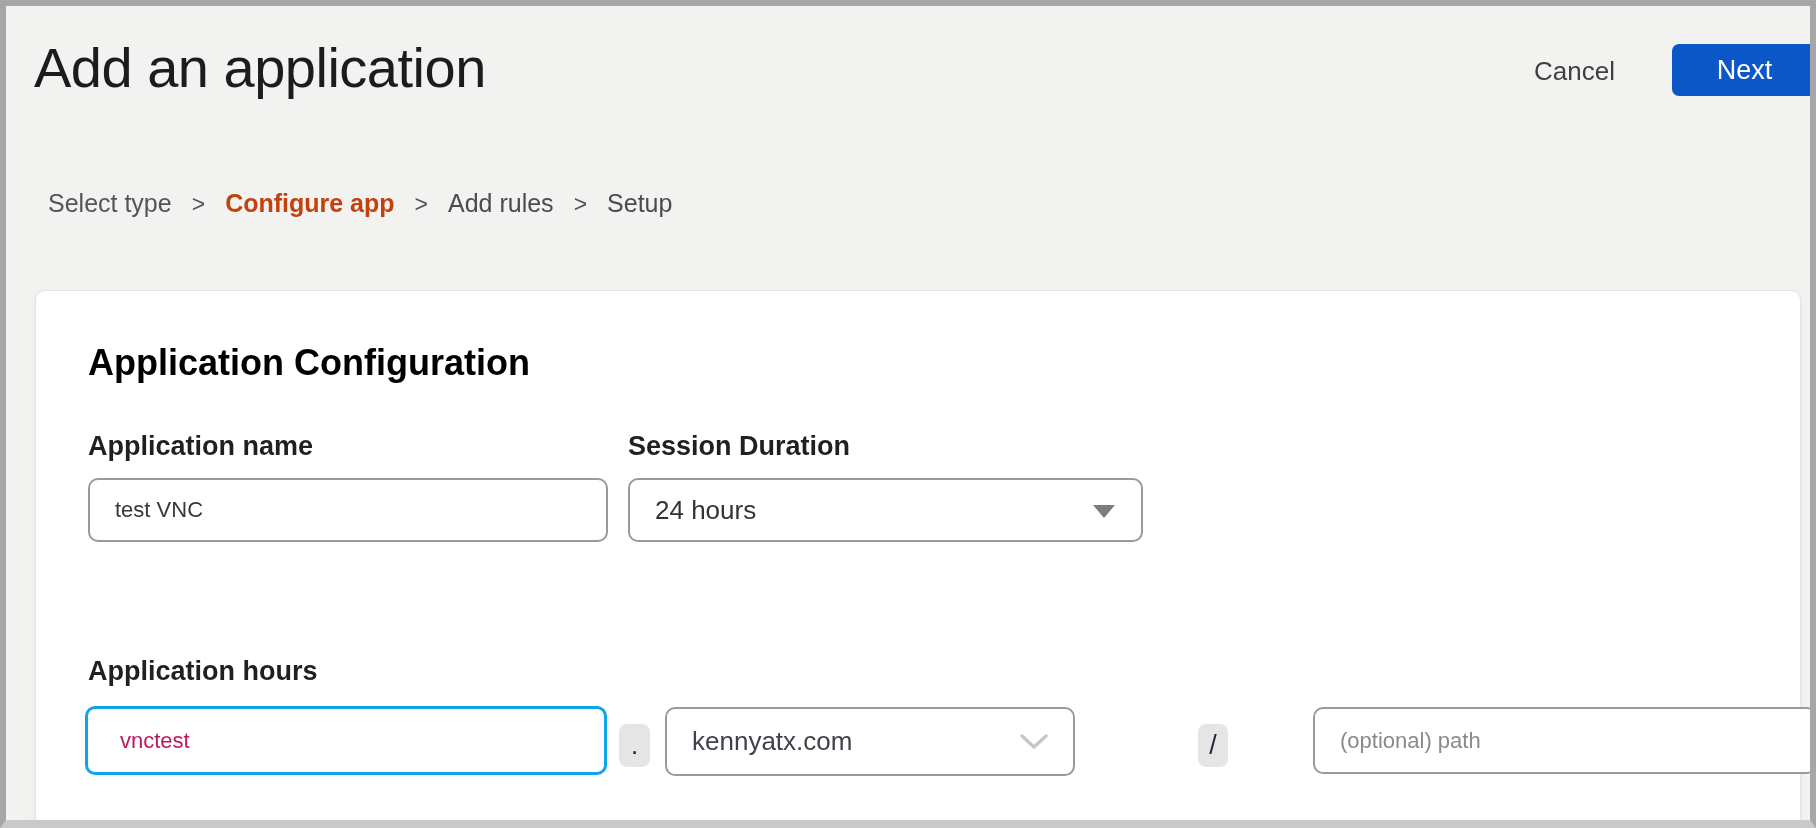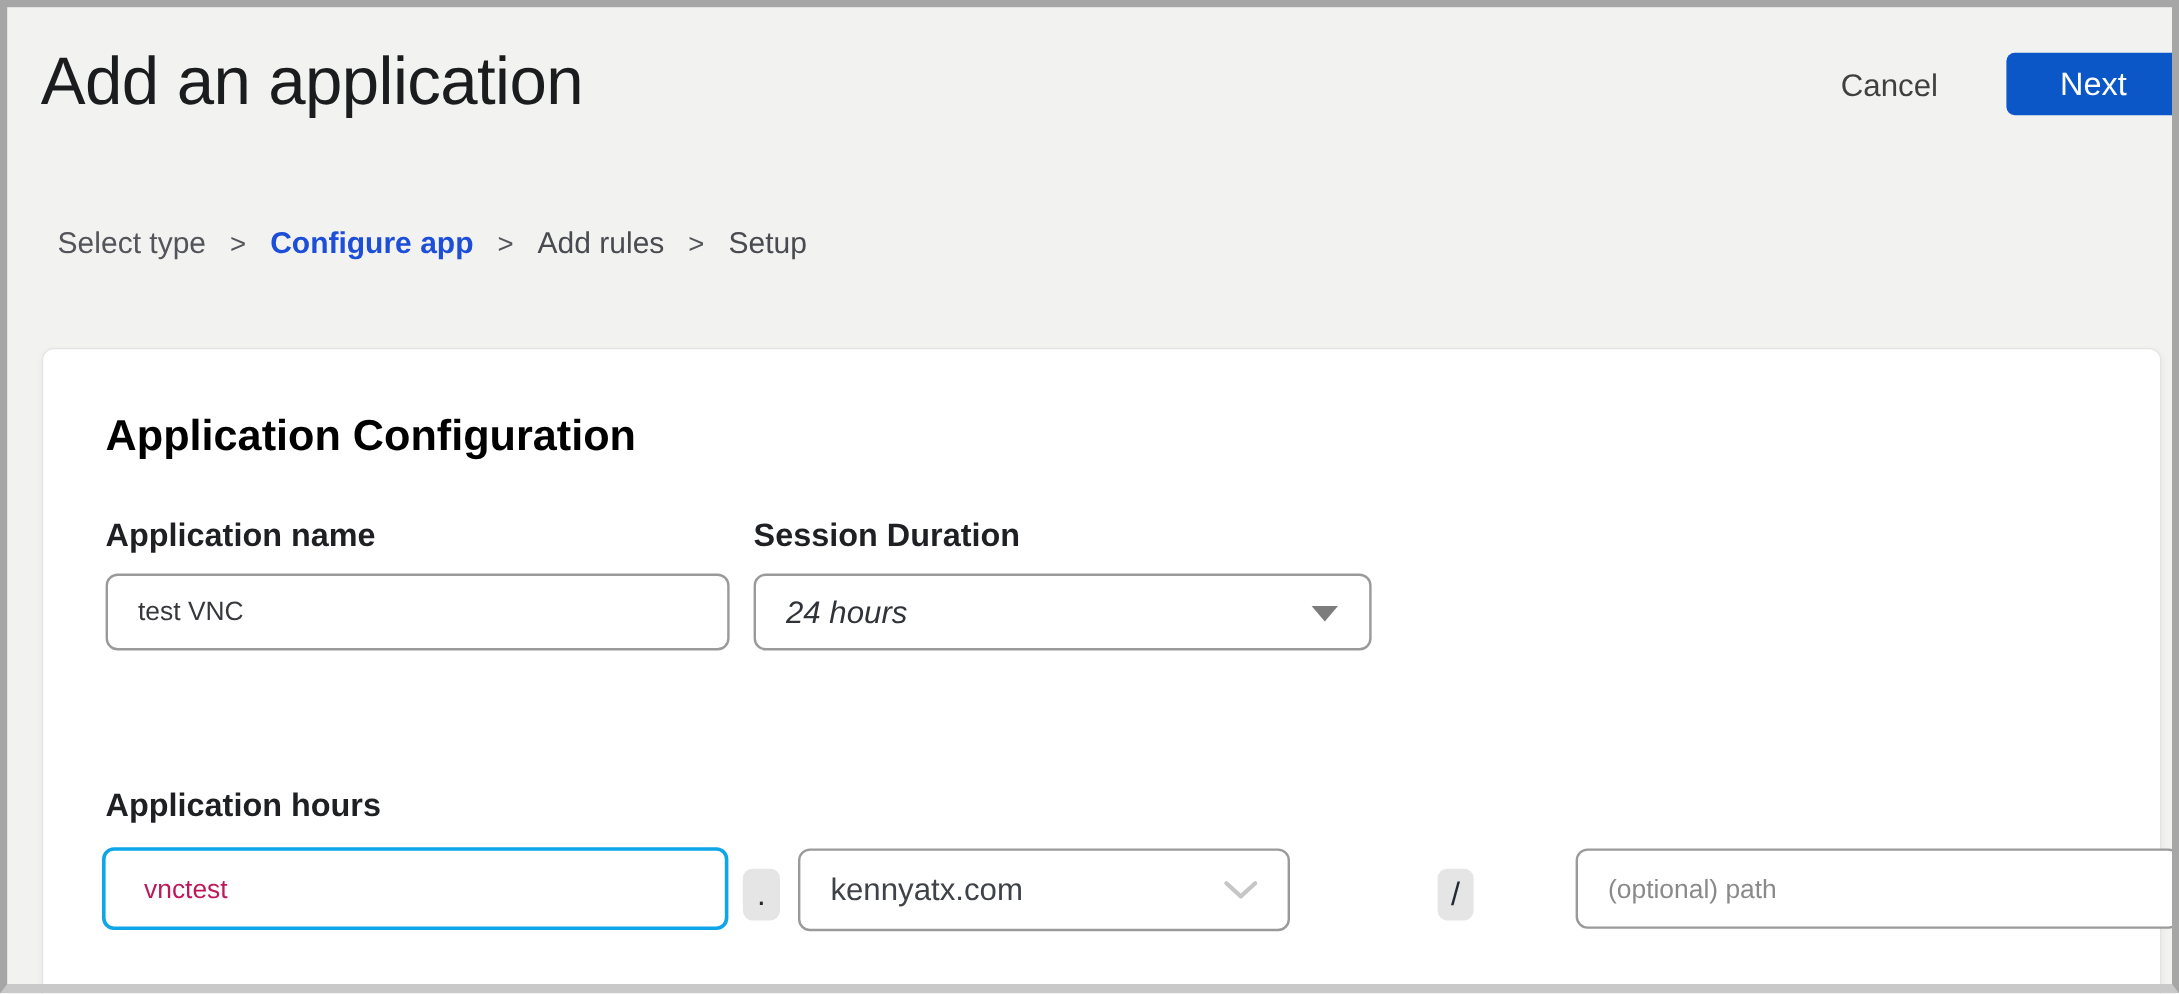--- a/index.html
+++ b/index.html
@@ -33,21 +33,21 @@
     display:flex; align-items:center; justify-content:center;margin-left:12px;
   }
 
   
   .breadcrumb {
     position:absolute; left:48px; top:188px;
     display:flex; align-items:baseline; gap:20px;
     font-size:25px; line-height:30px;
   }
   .crumb { color:#54555b; cursor:pointer; }
-  .crumb.current { color:#1d4ed8; font-weight:700; }
+  .crumb.current { color:#c2410c; font-weight:700; }
   .crumb.upcoming { color:#4a4b50; }
   .crumb-sep { color:#54555b; font-size:23px; }
 
   
   .card {
     position:absolute; left:35px; top:290px; width:1766px; height:560px;
     background:#ffffff; border:1px solid #e3e3e3; border-radius:10px;
     box-shadow:0 2px 6px rgba(0,0,0,0.05);
   }
   .section-title {
@@ -76,21 +76,21 @@
     border:3px solid #0ea5e9; padding-left:32px; color:#be185d;
   }
   .inp-path { left:1313px; top:707px; width:504px; height:67px; }
 
   .select-box {
     position:absolute; background:#fff;
     border:2px solid #9a9a9b; border-radius:10px;
     display:flex; align-items:center; cursor:pointer;
     font-size:26px; color:#303338; padding-left:25px;
   }
-  .sel-sess   { left:628px; top:478px; width:515px; height:64px;font-style:italic; }
+  .sel-sess   { left:628px; top:478px; width:515px; height:64px; }
   .sel-domain { left:665px; top:707px; width:410px; height:69px; color:#3f4248; }
 
   .caret-down {
     position:absolute; right:26px; top:50%; margin-top:-5px;
     width:0; height:0;
     border-left:11px solid transparent; border-right:11px solid transparent;
     border-top:13px solid #7d7d7d;
   }
   .chevron-down { position:absolute; right:24px; top:50%; margin-top:-9px; }
 

